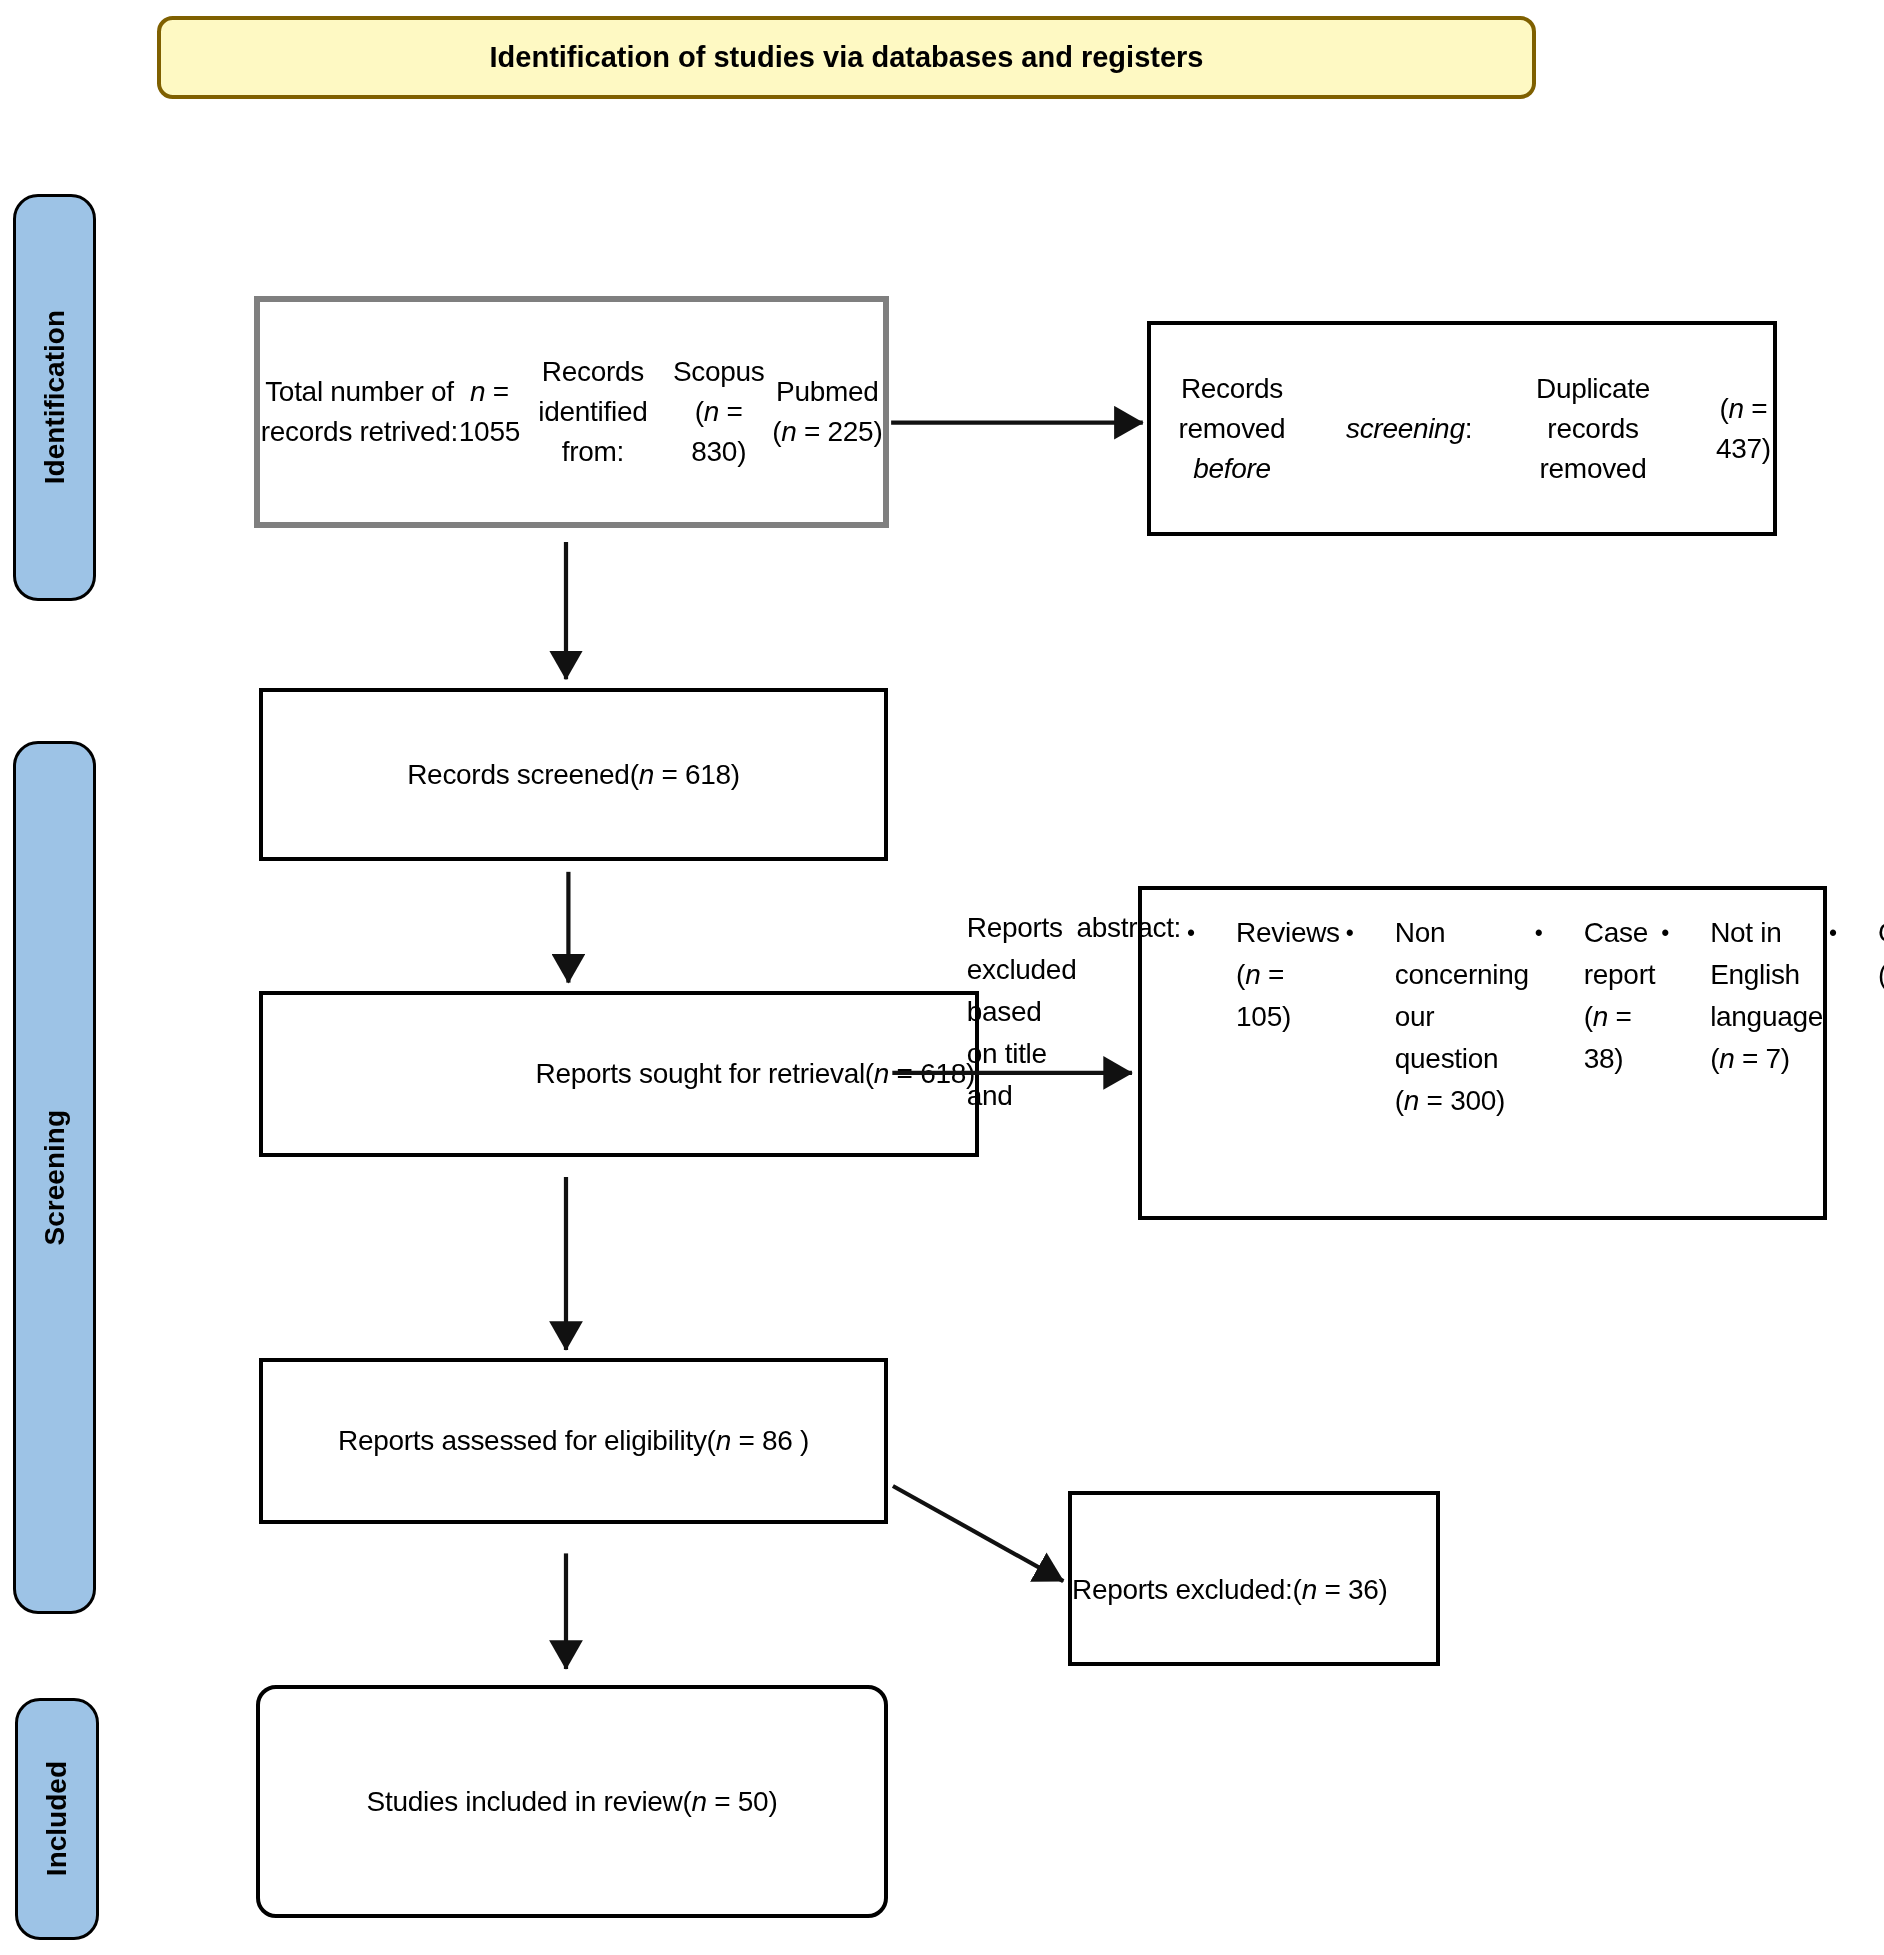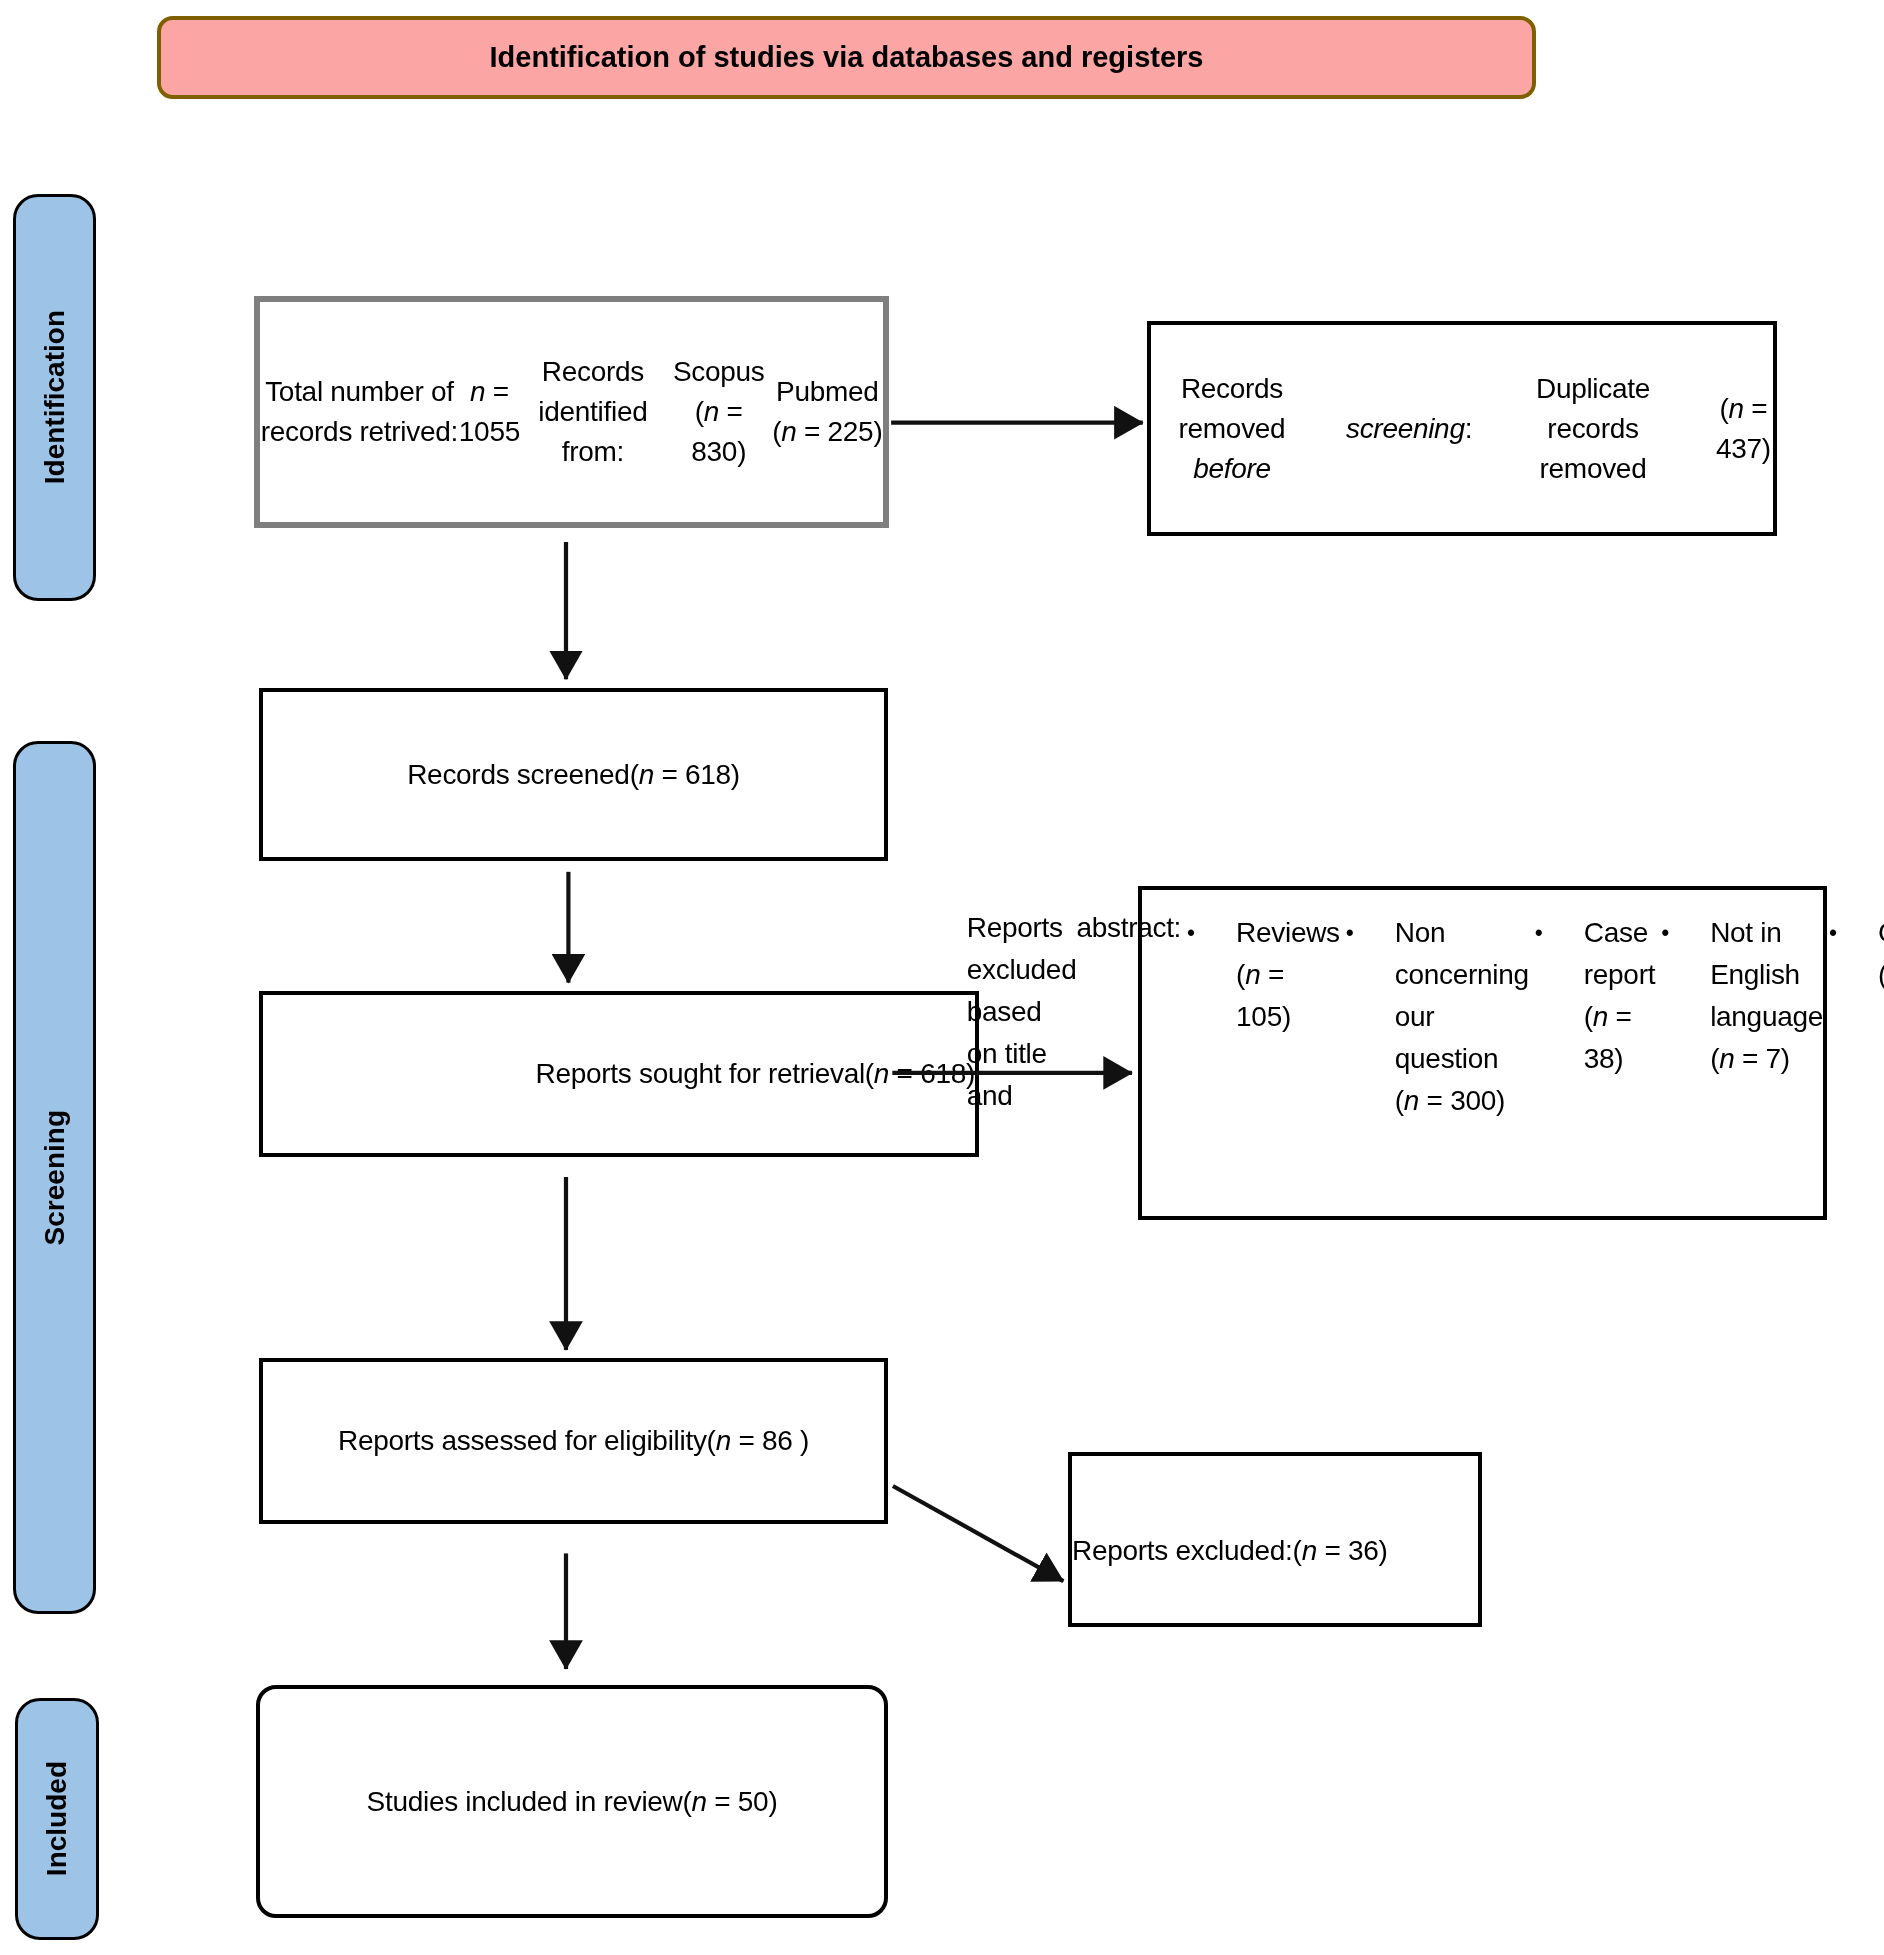--- a/index.html
+++ b/index.html
@@ -11,21 +11,21 @@
     font-family: "Liberation Sans", sans-serif;
     color: #000000;
     overflow: hidden;
   }
 
   
   .banner {
     position: absolute;
     left: 157px; top: 16.3px;
     width: 1379px; height: 83px;
-    background: #fca5a5;
+    background: #fef9c3;
     border: 4.8px solid #7F6000;
     border-radius: 15.7px;
     display: flex; align-items: center; justify-content: center;
     box-sizing: border-box;
     font-weight: bold;
     font-size: 29px;
     letter-spacing: 0px;
   }
 
   
@@ -85,21 +85,21 @@
     flex: 0 0 55px;
     font-size: 23px;
     text-align: left;
     padding-left: 6px;
     box-sizing: border-box;
   }
 
   #box-reports-assessed  { left: 259px;  top: 1358px; width: 629px; height: 166px; }
 
   #box-reports-excluded  {
-    left: 1068px; top: 1452px; width: 414px; height: 175px;
+    left: 1068px; top: 1491px; width: 372px; height: 175px;
     justify-content: flex-start;
     padding-top: 22px;
   }
 
   #box-studies-included  { left: 256px;  top: 1685px; width: 632px; height: 233px; border-radius: 20px; }
 
   
   #arrow-layer {
     position: absolute;
     left: 0; top: 0;

